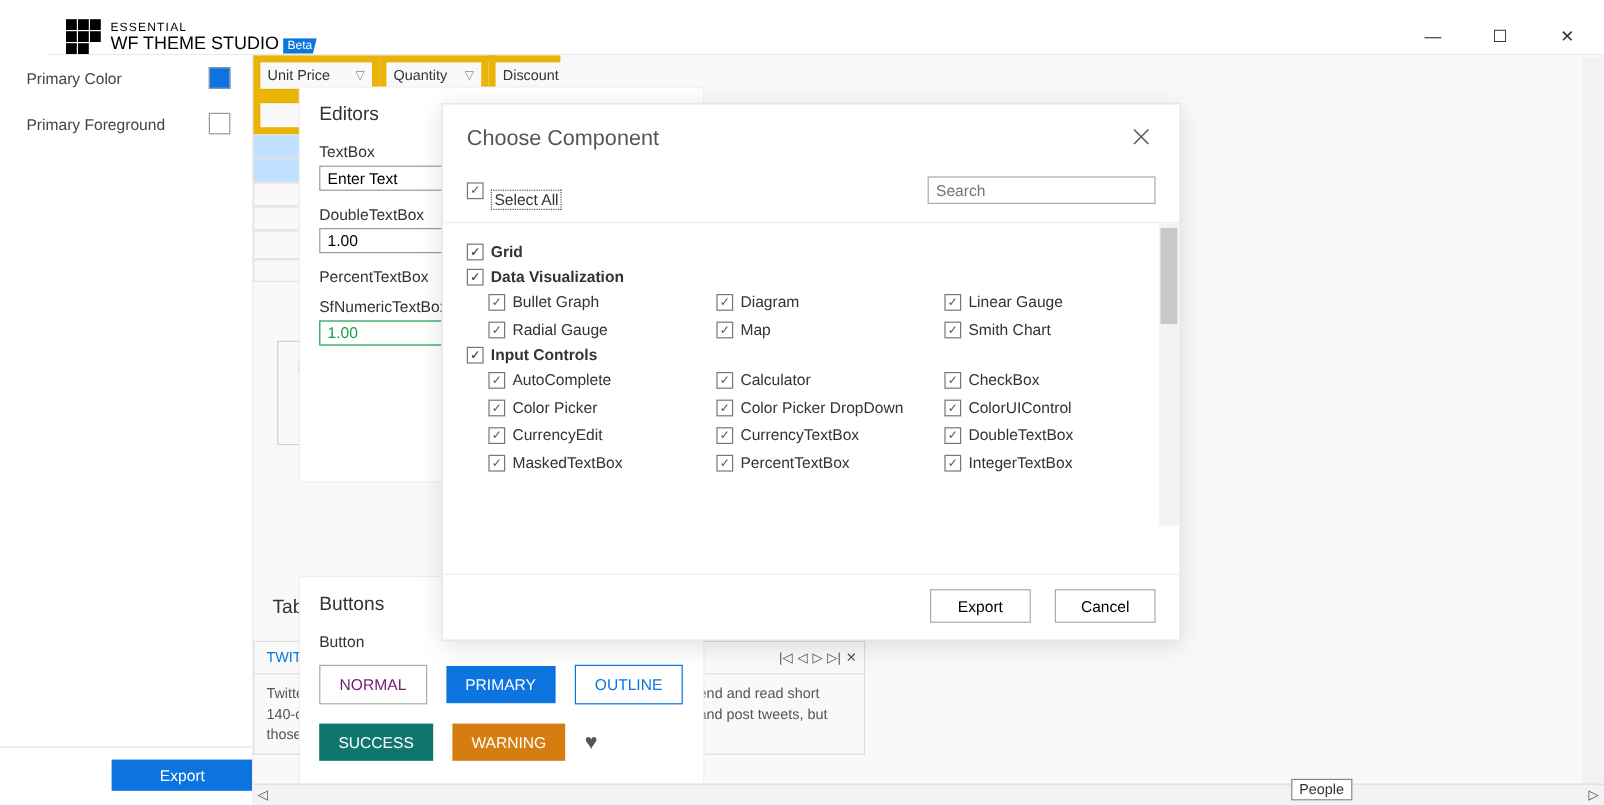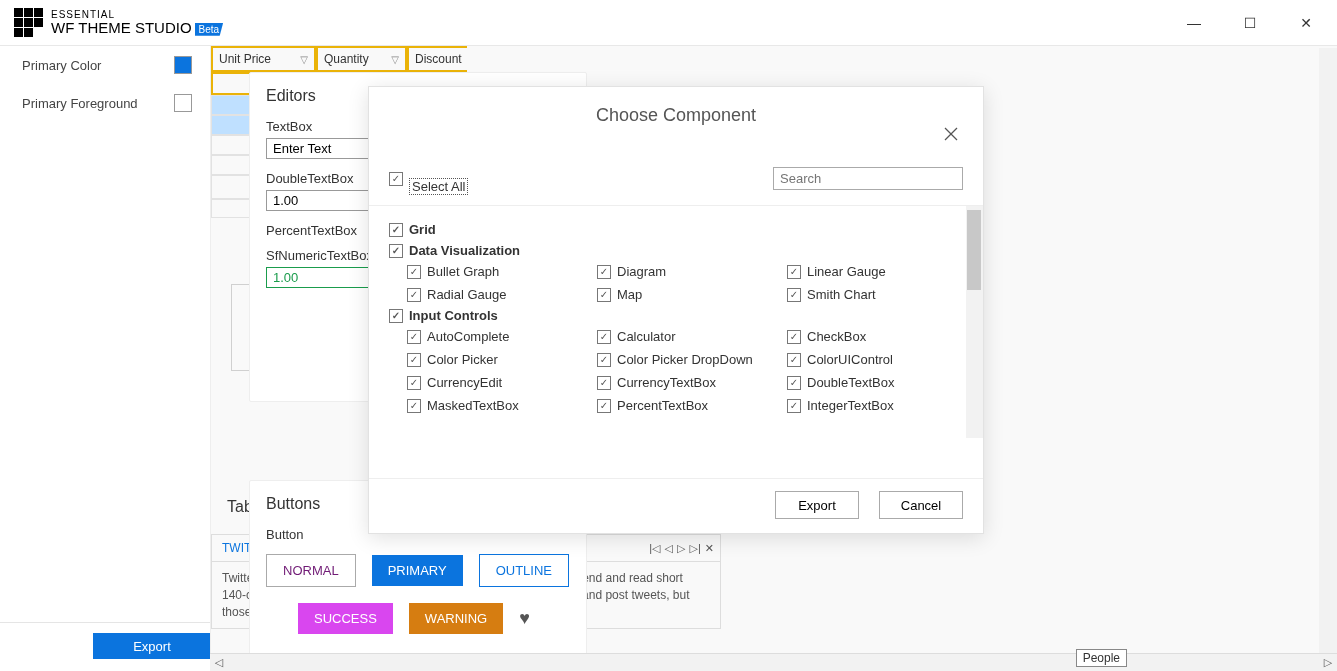--- a/index.html
+++ b/index.html
@@ -1,19 +1,19 @@
 <!DOCTYPE html>
 <html><head>
 <meta charset="utf-8">
 <style>
 * { box-sizing: border-box; margin: 0; padding: 0; font-family: "Segoe UI", Arial, sans-serif; }
 body { background: #fff; width: 1337px; height: 671px; overflow: hidden; position: relative; font-size: 13px; color: #333; }
 
 
-.titlebar { height: 46px; display: flex; align-items: center; padding: 0 14px; border-bottom: 1px solid #e8e8e8; }
+.titlebar { height: 46px; display: flex; align-items: flex-end; padding: 0 14px; border-bottom: 1px solid #e8e8e8; margin-left: 41px; }
 .logo-grid { display: grid; grid-template-columns: repeat(3, 9px); grid-template-rows: repeat(3, 9px); gap: 1px; margin-right: 8px; }
 .logo-grid span { background: #000; }
 .logo-grid span.blank { background: transparent; }
 .title-text { display: flex; flex-direction: column; line-height: 1.1; }
 .title-essential { font-size: 10px; letter-spacing: 1px; color: #000; font-weight: 500; }
 .title-main { font-size: 15px; color: #000; font-weight: 500; }
 .beta { background: #0b74de; color: #fff; font-size: 10px; padding: 1px 4px; margin-left: 3px; clip-path: polygon(0 0, 100% 0, 88% 100%, 0 100%); }
 .winctrls { margin-left: auto; display: flex; gap: 22px; }
 .winctrls span { width: 34px; height: 30px; display: flex; align-items: center; justify-content: center; font-size: 14px; cursor: pointer; }
 
@@ -34,38 +34,38 @@
 
 
 .editors { left: 38px; top: 26px; width: 338px; height: 330px; padding-bottom: 10px; }
 .edlabel { padding: 6px 16px 4px; font-size: 13px; color: #333; }
 .edinput { margin: 0 16px 6px; border: 1px solid #999; padding: 2px 6px; font-size: 13px; width: 200px; }
 .edinput.green { color: #1a9c4c; border-color: #1a9c4c; }
 
 
 .gridpanel { left: 770px; top: 140px; width: 520px; height: 230px; border: none; }
 .grid-header-row { display: flex; font-size: 12px; color: #333; }
-.ghcell { border: 2px solid #eab308; padding: 4px 6px; display: flex; align-items: center; justify-content: space-between; }
+.ghcell { border: 6px solid #eab308; padding: 4px 6px; display: flex; align-items: center; justify-content: space-between; }
 .gh-up { width: 105px; } .gh-qty { width: 91px; } .gh-disc { width: 60px; border-right: none; }
 .filter { font-size: 10px; color: #888; }
 .grow { display: flex; font-size: 12px; }
 .gcell { border: 1px solid #e2e2e2; padding: 2px 6px; text-align: right; }
 .gc-up { width:105px; } .gc-qty { width:105px; } .gc-disc { width:60px; color:#fff; background:#0b74de; }
 .rowsel { background: #bfe0ff; }
 .summary { text-align: center; padding: 4px; font-size: 12px; color: #333; border: 1px solid #e2e2e2; }
 .scroll-arrow { text-align: right; padding: 2px 8px; border: 1px solid #e2e2e2; font-size: 11px; color: #555; }
 
 
 .buttonspanel { left: 38px; top: 434px; width: 338px; height: 220px; }
 .btnrow { display: flex; gap: 16px; padding: 8px 16px; align-items: center; }
 .btn { padding: 8px 16px; font-size: 13px; border: none; cursor: pointer; }
 .bn-normal { background: #fff; color: #701a75; border: 1px solid #aaa; }
 .bn-primary { background: #0b74de; color: #fff; }
 .bn-outline { background: #fff; color: #0b74de; border: 1px solid #0b74de; }
-.bn-success { background: #d946ef; color: #fff; margin-left: 32px; }
+.bn-success { background: #0f766e; color: #fff; }
 .bn-warning { background: #d67d11; color: #fff; }
 .heart { color: #555; font-size: 18px; }
 
 
 .calpanel { left: 400px; top: 494px; width: 360px; height: 200px; border: none; }
 .calbox { border: 1px solid #d0d0d0; margin: 8px 20px; }
 .calhead { display: flex; align-items: center; padding: 10px 16px; font-size: 14px; }
 .calnav { margin-left: auto; display: flex; gap: 18px; color: #555; }
 .calnav span svg { width: 18px; height: 18px; }
 .dayrow { display: flex; padding: 4px 10px; }
@@ -75,21 +75,21 @@
 
 .tabpanel { left: 780px; top: 450px; width: 510px; height: 220px; border: none; }
 .tabstrip { display: flex; border: 1px solid #ddd; font-size: 12px; align-items: center; margin-top: 10px; }
 .tab { padding: 6px 10px; border-right: 1px solid #ddd; cursor: pointer; }
 .tab.active { color: #0b74de; }
 .tabctrls { margin-left: auto; display: flex; gap: 4px; padding-right: 6px; color: #555; font-size: 11px; }
 .tabbody { border: 1px solid #ddd; border-top: none; padding: 8px 10px; font-size: 12px; color: #555; line-height: 1.4; }
 
 
 .modal { position: absolute; left: 368px; top: 86px; width: 616px; height: 448px; background: #fff; border: 1px solid #e2e2e2; box-shadow: 0 4px 20px rgba(0,0,0,0.12); z-index: 10; display: flex; flex-direction: column; }
-.modal-head { padding: 18px 20px 10px; display: flex; align-items: center; flex-direction: column; }
+.modal-head { padding: 18px 20px 10px; display: flex; align-items: center; }
 .modal-title { font-size: 18px; color: #555; }
 .modal-close { margin-left: auto; width: 20px; height: 20px; cursor: pointer; }
 .modal-close svg { width: 16px; height: 16px; stroke: #555; }
 .modal-toolbar { display: flex; align-items: center; padding: 6px 20px 10px; border-bottom: 1px solid #eee; }
 .chk { width: 14px; height: 14px; border: 1px solid #777; display: inline-flex; align-items: center; justify-content: center; margin-right: 6px; font-size: 10px; color: #555; }
 .chk::before { content: "✓"; }
 .selectall { border: 1px dotted #555; padding: 0 2px; margin-top: 16px; }
 .search { margin-left: auto; width: 190px; border: 1px solid #aaa; padding: 3px 6px; font-size: 13px; }
 .modal-body { flex: 1; overflow: hidden; position: relative; padding: 10px 20px; }
 .cat { margin-bottom: 6px; }

